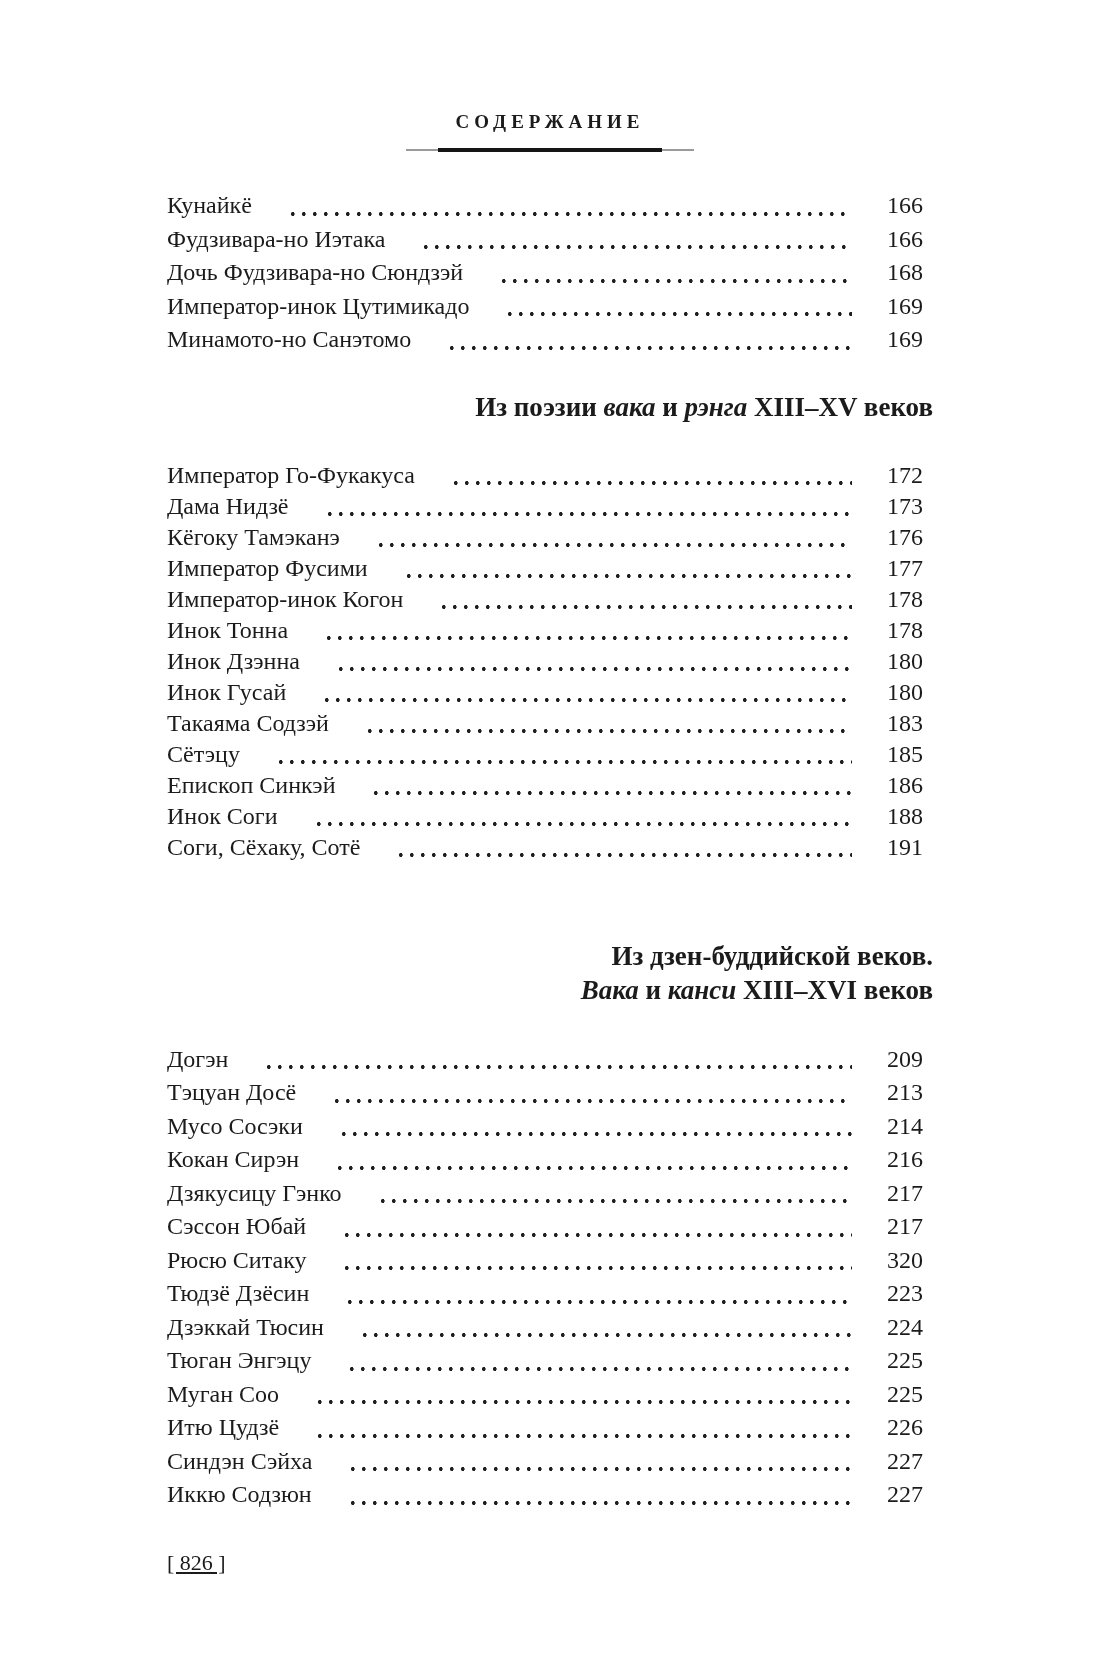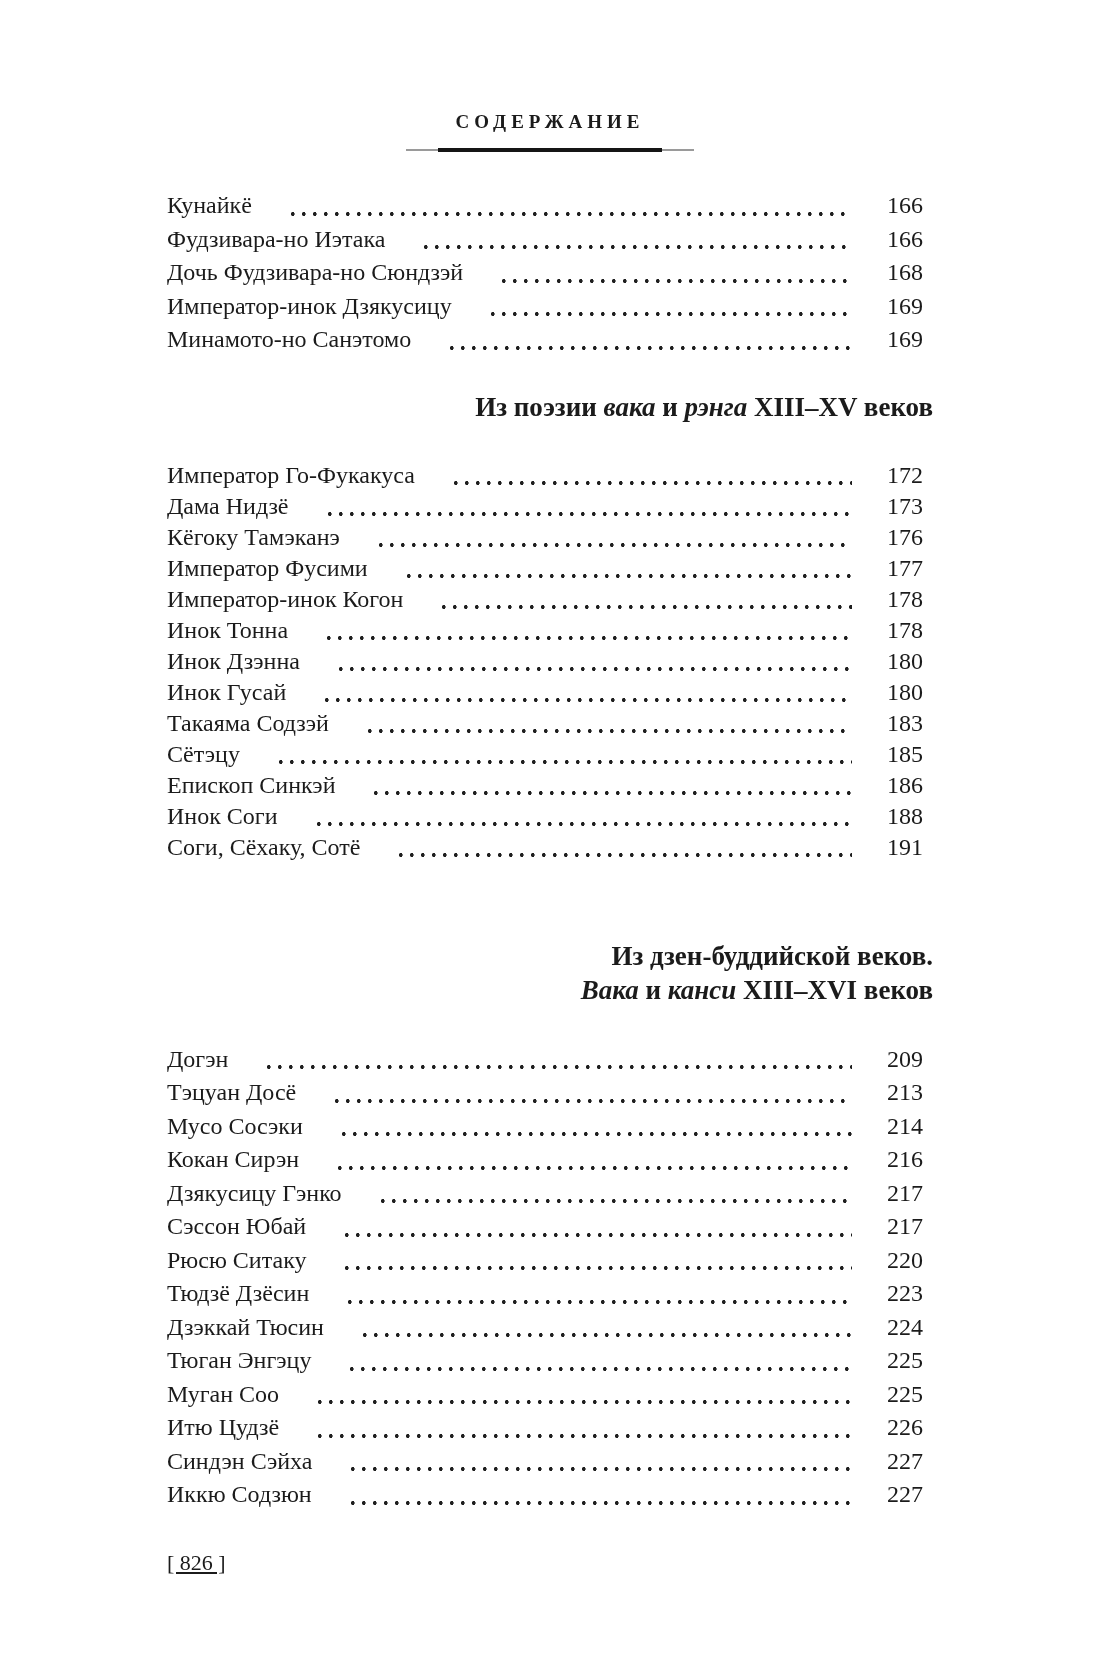--- a/index.html
+++ b/index.html
@@ -128,21 +128,21 @@
           <span class="title">Фудзивара-но Иэтака</span>
           <span class="leader"></span>
           <span class="pg">166</span>
         </div>
         <div class="toc-entry">
           <span class="title">Дочь Фудзивара-но Сюндзэй</span>
           <span class="leader"></span>
           <span class="pg">168</span>
         </div>
         <div class="toc-entry">
-          <span class="title">Император-инок Дзякусицу</span>
+          <span class="title">Император-инок Цутимикадо</span>
           <span class="leader"></span>
           <span class="pg">169</span>
         </div>
         <div class="toc-entry">
           <span class="title">Минамото-но Санэтомо</span>
           <span class="leader"></span>
           <span class="pg">169</span>
         </div>
       </div>
       <div class="section-heading">
@@ -246,21 +246,21 @@
           <span class="pg">217</span>
         </div>
         <div class="toc-entry">
           <span class="title">Сэссон Юбай</span>
           <span class="leader"></span>
           <span class="pg">217</span>
         </div>
         <div class="toc-entry">
           <span class="title">Рюсю Ситаку</span>
           <span class="leader"></span>
-          <span class="pg">220</span>
+          <span class="pg">320</span>
         </div>
         <div class="toc-entry">
           <span class="title">Тюдзё Дзёсин</span>
           <span class="leader"></span>
           <span class="pg">223</span>
         </div>
         <div class="toc-entry">
           <span class="title">Дзэккай Тюсин</span>
           <span class="leader"></span>
           <span class="pg">224</span>

